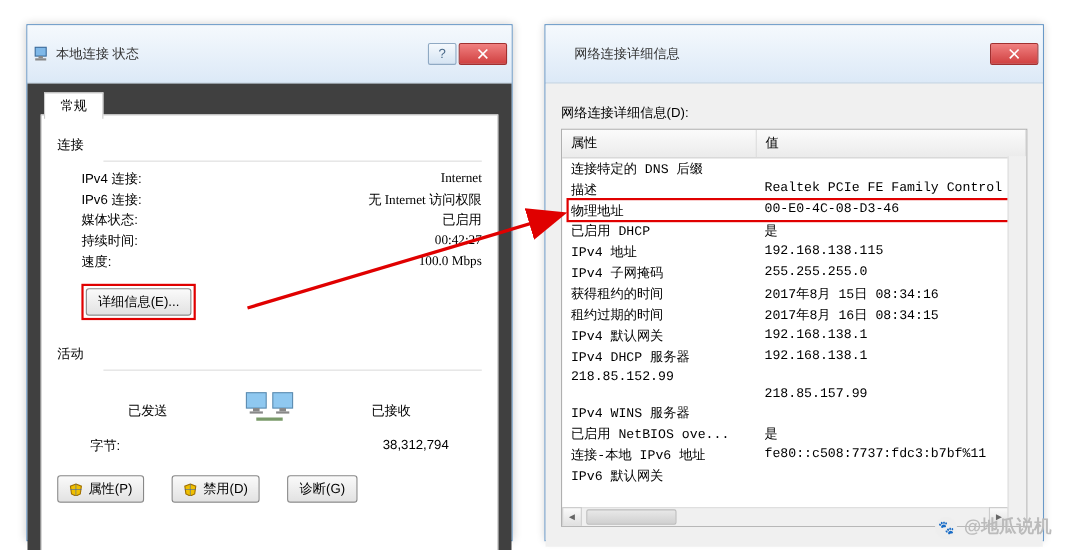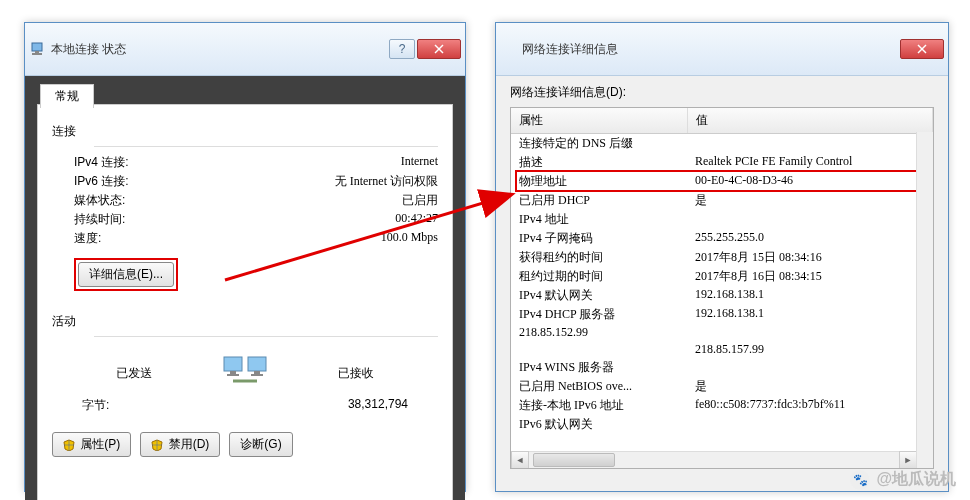--- a/index.html
+++ b/index.html
@@ -18,30 +18,30 @@
 .kv{display:flex;padding:1px 8px 1px 30px}
 .kv .k{flex:1}
 .kv .v{text-align:right;font-family:Liberation Serif, serif}
 .btn{display:inline-block;padding:3px 10px;border:1px solid #888;background:linear-gradient(#fafafa,#e2e2e2);border-radius:3px;cursor:pointer;font-family:inherit;font-size:12px}
 .btn .shield{display:inline-block;width:12px;height:12px;vertical-align:middle;margin-right:2px}
 .details-btn-wrap{padding:10px 8px 12px 30px}
 .red-box{border:2px solid #e00000;display:inline-block;padding:2px}
 .activity{padding:8px}
 .act-head{display:flex;justify-content:space-around;align-items:center;padding:4px 30px}
 .act-row{display:flex;justify-content:space-between;padding:2px 30px}
-.bottom-btns{padding:8px 8px 12px 8px;display:flex;gap:9px}
+.bottom-btns{padding:8px 8px 12px 8px;display:flex;gap:25px}
 .monitor-icon{width:48px;height:36px}
 
-.right-body{padding:8px 14px;background:#f0f0f0}
+.right-body{padding:18px 14px;background:#f0f0f0}
 .grid-wrap{border:1px solid #b0b0b0;background:#fff;height:360px;overflow:hidden;margin-top:6px;position:relative}
 .grid-head{display:flex;background:linear-gradient(#fbfbfb,#ebebeb);border-bottom:1px solid #ccc}
 .grid-head div{padding:4px 8px;border-right:1px solid #ddd}
 .col-prop{width:160px}
 .col-val{flex:1}
-.grid-body{font-family:Liberation Serif, serif}
+.grid-body{font-family:Liberation Mono, monospace}
 .grow{display:flex}
 .grow .c1{width:160px;padding:1px 8px;white-space:nowrap}
 .grow .c2{flex:1;padding:1px 8px;white-space:nowrap}
 .grow.hl .c1,.grow.hl .c2{position:relative}
 .red-outline{position:absolute;border:2px solid #e00000;pointer-events:none}
 .scrollbar-h{position:absolute;bottom:0;left:0;right:16px;height:16px;background:#f0f0f0;border-top:1px solid #ddd;display:flex;align-items:center}
 .scrollbar-v{position:absolute;right:0;top:24px;bottom:0;width:16px;background:#f0f0f0;border-left:1px solid #ddd}
 .sb-btn{width:16px;height:16px;background:linear-gradient(#fafafa,#e0e0e0);border:1px solid #ccc;display:flex;align-items:center;justify-content:center;color:#666;font-size:9px}
 .sb-thumb-h{width:80px;height:12px;margin:0 4px;background:linear-gradient(#e8e8e8,#d0d0d0);border:1px solid #bbb;border-radius:2px}
 .watermark{position:absolute;right:14px;bottom:10px;color:#bbb;font-size:16px;font-weight:bold;display:flex;align-items:center;gap:6px}
@@ -176,20 +176,21 @@
           <div class="grow hl">
             <div class="c1">物理地址</div>
             <div class="c2">00-E0-4C-08-D3-46</div>
           </div>
           <div class="grow">
             <div class="c1">已启用 DHCP</div>
             <div class="c2">是</div>
           </div>
           <div class="grow">
             <div class="c1">IPv4 地址</div>
+            <div class="c2">192.168.138.115</div>
           </div>
           <div class="grow">
             <div class="c1">IPv4 子网掩码</div>
             <div class="c2">255.255.255.0</div>
           </div>
           <div class="grow">
             <div class="c1">获得租约的时间</div>
             <div class="c2">2017年8月 15日 08:34:16</div>
           </div>
           <div class="grow">

